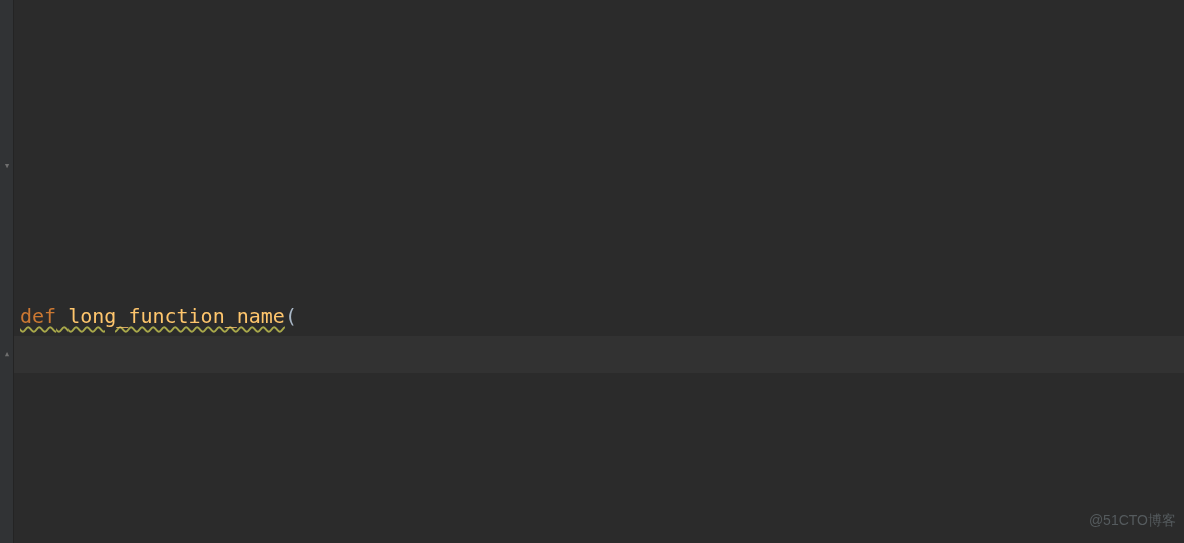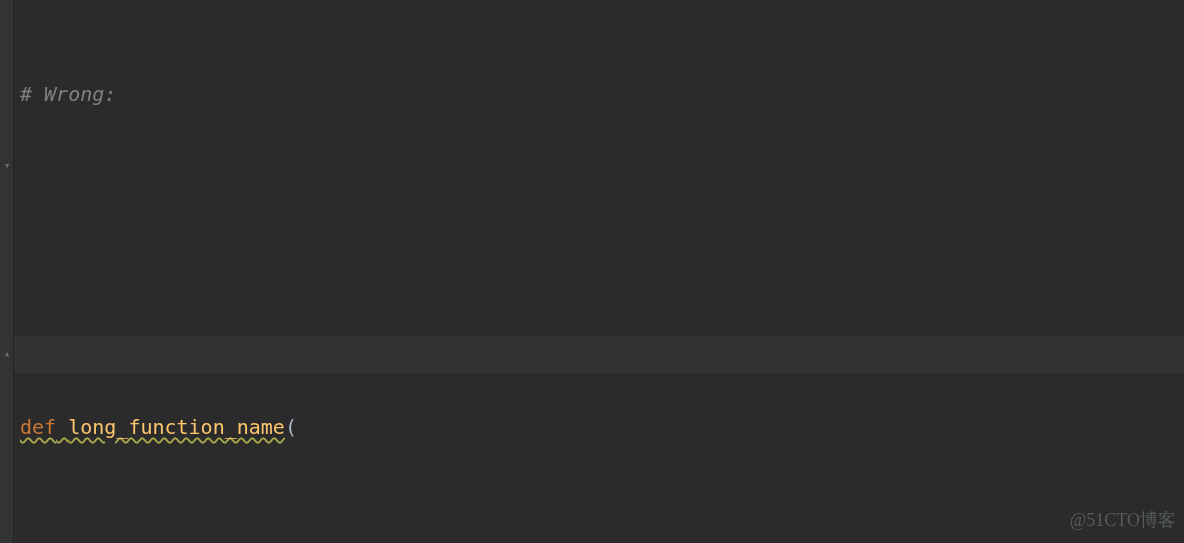--- a/index.html
+++ b/index.html
@@ -69,37 +69,36 @@
     color: #6e6e6e;
     font-size: 11px;
     line-height: 12px;
     text-align: center;
   }
 
   .watermark {
     position: absolute;
     right: 8px;
     bottom: 4px;
-    font-size: 18px;
+    font-size: 14px;
     color: #555b5e;
-    font-family: Liberation Serif, serif;
+    font-family: Liberation Sans, sans-serif;
   }
 </style>
 </head>
 <body>
 
 <div class="gutter">
   <div class="fold-arrow" style="top:160px">▾</div>
   <div class="fold-arrow" style="top:348px">▴</div>
 </div>
 
 <div class="current-line-bg"></div>
 
 <div class="code-area">
-  <div class="code-line"><span class="c-comment"># Wrong:</span></div>
 
 
   <div class="code-line"></div>
 
   <div class="code-line"><span class="c-def squiggle-yellow">def</span><span class="squiggle-yellow"> </span><span class="c-funcname squiggle-yellow">long_function_name</span><span class="c-paren">(</span></div>
 
   
 
   
 

